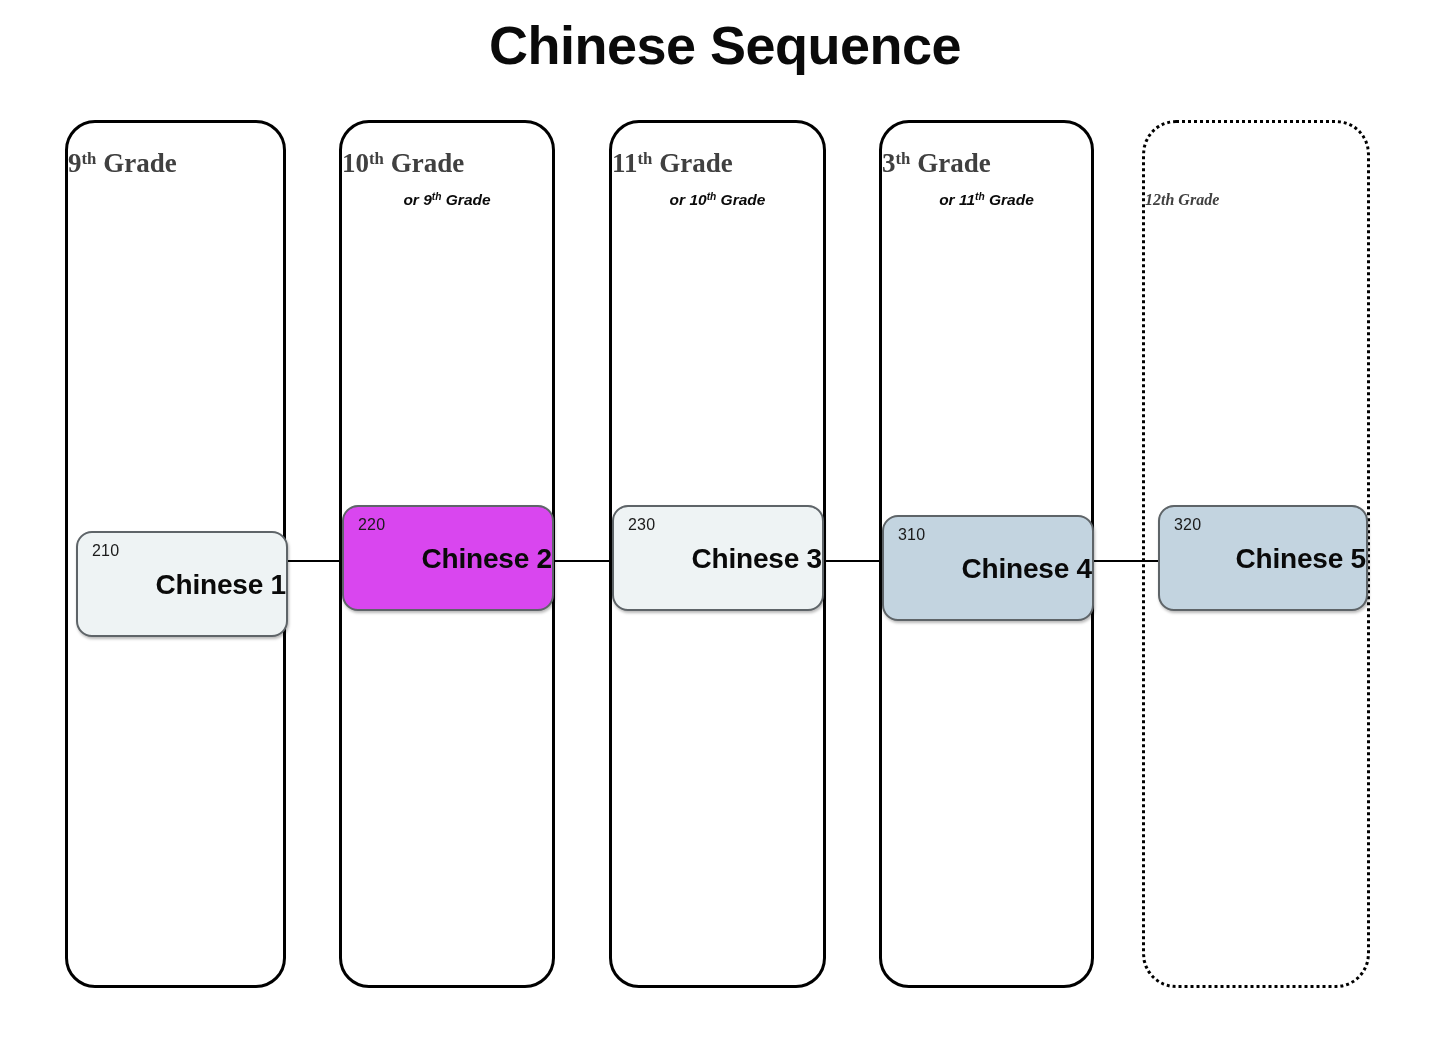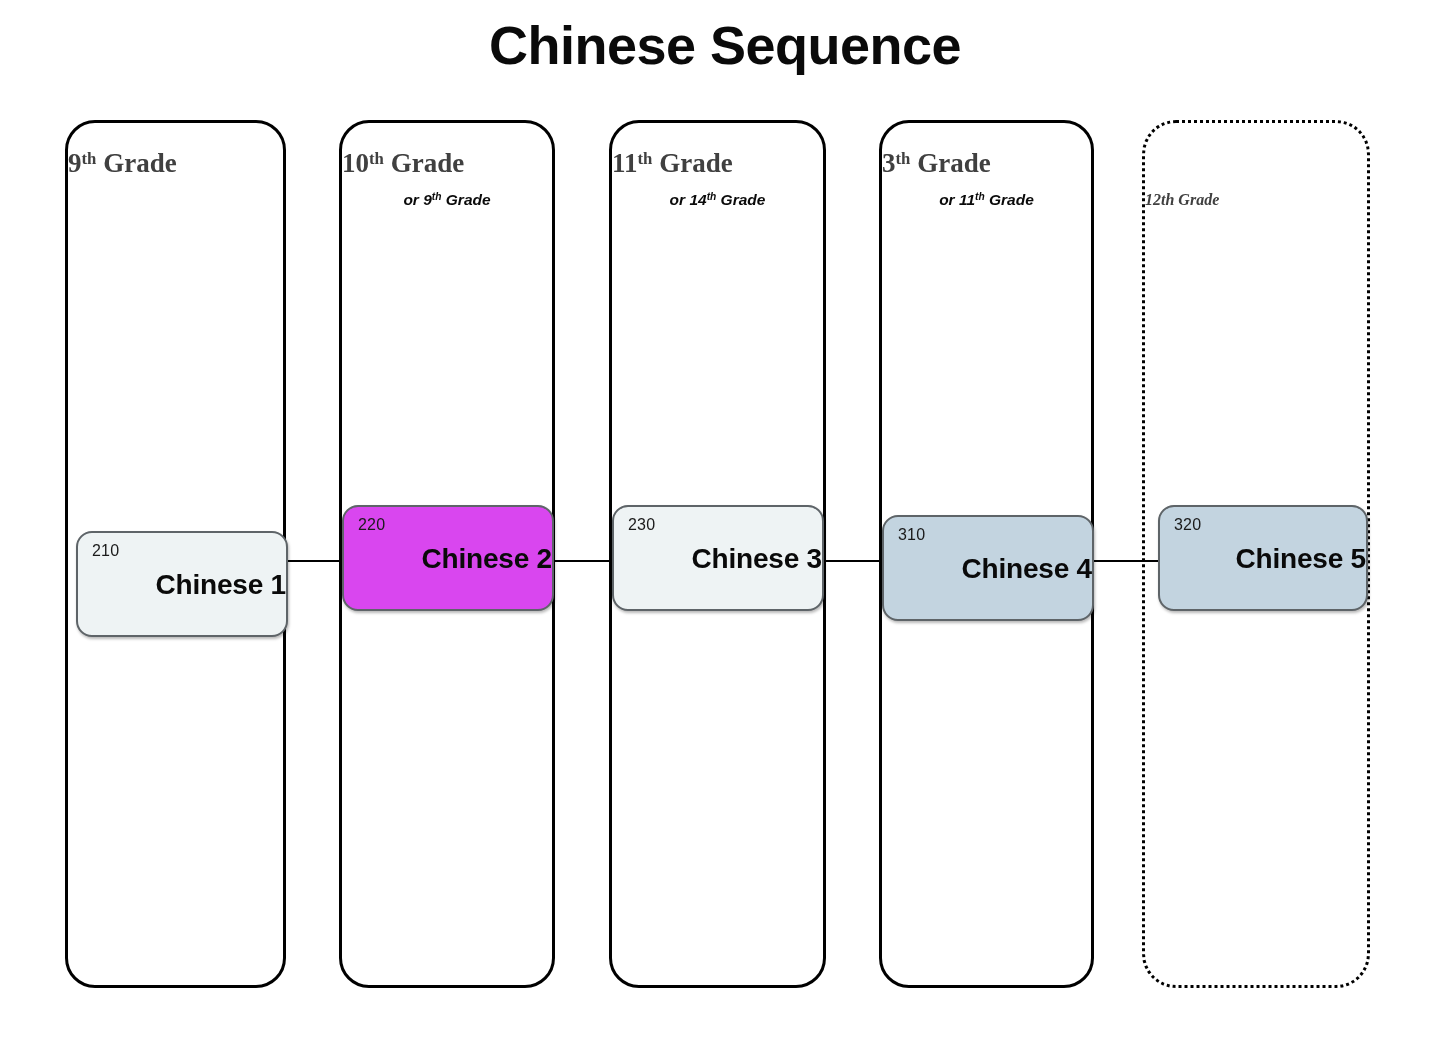--- a/index.html
+++ b/index.html
@@ -160,21 +160,21 @@
     <div class="grade-heading"><span>9</span><sup>th</sup><span> Grade</span></div>
   </div>
 
   <div class="grade-column col-2">
     <div class="grade-heading"><span>10</span><sup>th</sup><span> Grade</span></div>
     <div class="grade-subheading"><span>or 9</span><sup>th</sup><span> Grade</span></div>
   </div>
 
   <div class="grade-column col-3">
     <div class="grade-heading"><span>11</span><sup>th</sup><span> Grade</span></div>
-    <div class="grade-subheading"><span>or 14</span><sup>th</sup><span> Grade</span></div>
+    <div class="grade-subheading"><span>or 10</span><sup>th</sup><span> Grade</span></div>
   </div>
 
   <div class="grade-column col-4">
     <div class="grade-heading"><span>3</span><sup>th</sup><span> Grade</span></div>
     <div class="grade-subheading"><span>or 11</span><sup>th</sup><span> Grade</span></div>
   </div>
 
   <div class="grade-column col-5 dotted">
     <div class="grade-heading small-italic">12th Grade</div>
   </div>

